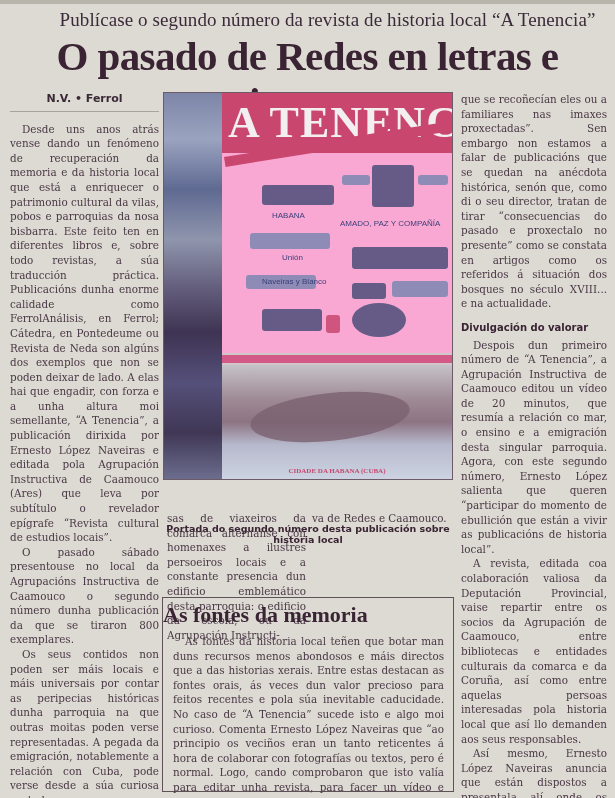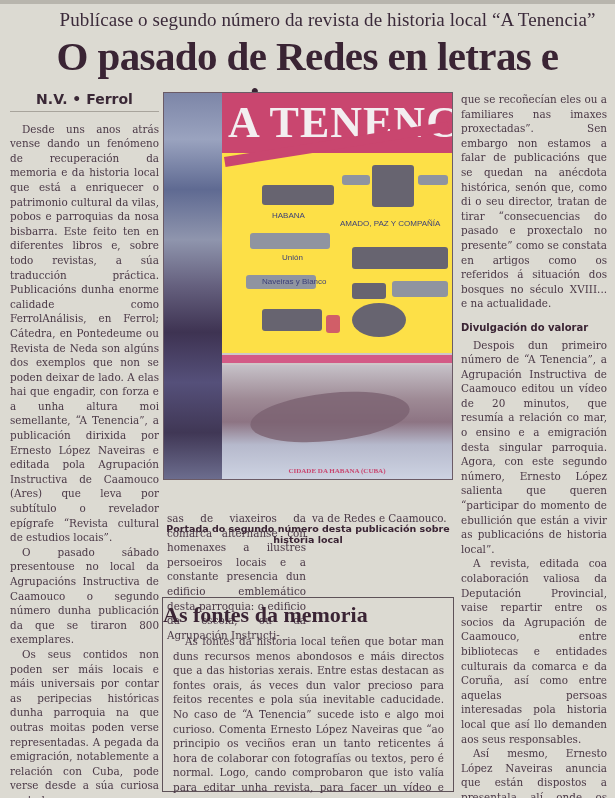--- a/index.html
+++ b/index.html
@@ -20,21 +20,21 @@
     font-family: "Liberation Serif", serif; font-size: 41px; font-weight: bold; color: #3a2434;
     letter-spacing: -0.6px; line-height: 46px;
   }
   .col {
     position: absolute; font-family: "DejaVu Serif", serif; font-size: 10.4px; line-height: 14.6px;
     color: #4a3846; text-align: justify;
   }
   .col p { margin: 0; text-indent: 12px; }
   .col p.noindent { text-indent: 0; }
   .byline {
-    font-family: "DejaVu Sans", sans-serif; font-weight: bold; font-size: 14px;
+    font-family: "DejaVu Sans", sans-serif; font-weight: bold; font-size: 11px;
     text-align: center; color: #3a2836; padding-bottom: 4px; border-bottom: 1px solid #a8a49c;
     margin-bottom: 10px;
   }
   .col1 { left: 10px; top: 92px; width: 149px; }
   .col2 { left: 167px; top: 511px; width: 139px; }
   .col3 { left: 312px; top: 511px; width: 140px; }
   .col4 { left: 461px; top: 92px; width: 146px; }
   .subhead {
     font-family: "DejaVu Sans", sans-serif; font-weight: bold; font-size: 10px; color: #3a2434;
     margin: 10px 0 2px 0;
@@ -55,21 +55,21 @@
     position: absolute; left: 64px; top: 2px; width: 222px;
     font-family: "Liberation Serif", serif; font-weight: bold; color: #f3eef0;
     font-size: 44px; line-height: 56px; letter-spacing: 1px; white-space: nowrap;
   }
   .photo .ribbon {
     position: absolute; left: 60px; top: 64px; width: 226px; height: 10px;
     background: #c9466f; transform: rotate(-9deg); transform-origin: left top;
   }
   .photo .collage {
     position: absolute; left: 58px; top: 60px; width: 230px; height: 200px;
-    background: #fde047;
+    background: #f9a8d4;
   }
   .logo { position: absolute; background: #4c4d78; border-radius: 3px; opacity: 0.85; }
   .logo.light { background: #7b86b0; }
   .logo.red { background: #c9466f; }
   .logo-label {
     position: absolute; font-family: "Liberation Sans", sans-serif; font-size: 8px; color: #3b3f78;
   }
   .photo .redline {
     position: absolute; left: 58px; top: 262px; width: 230px; height: 8px; background: #d35a86;
   }

